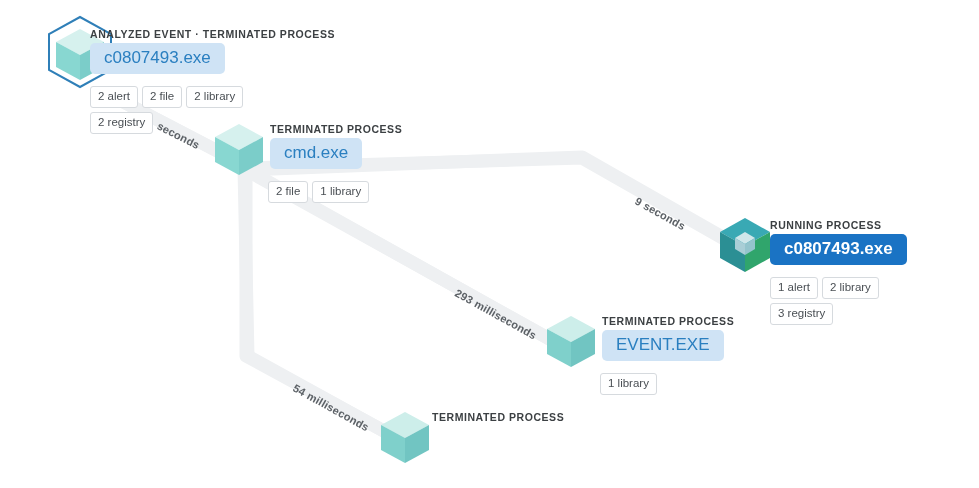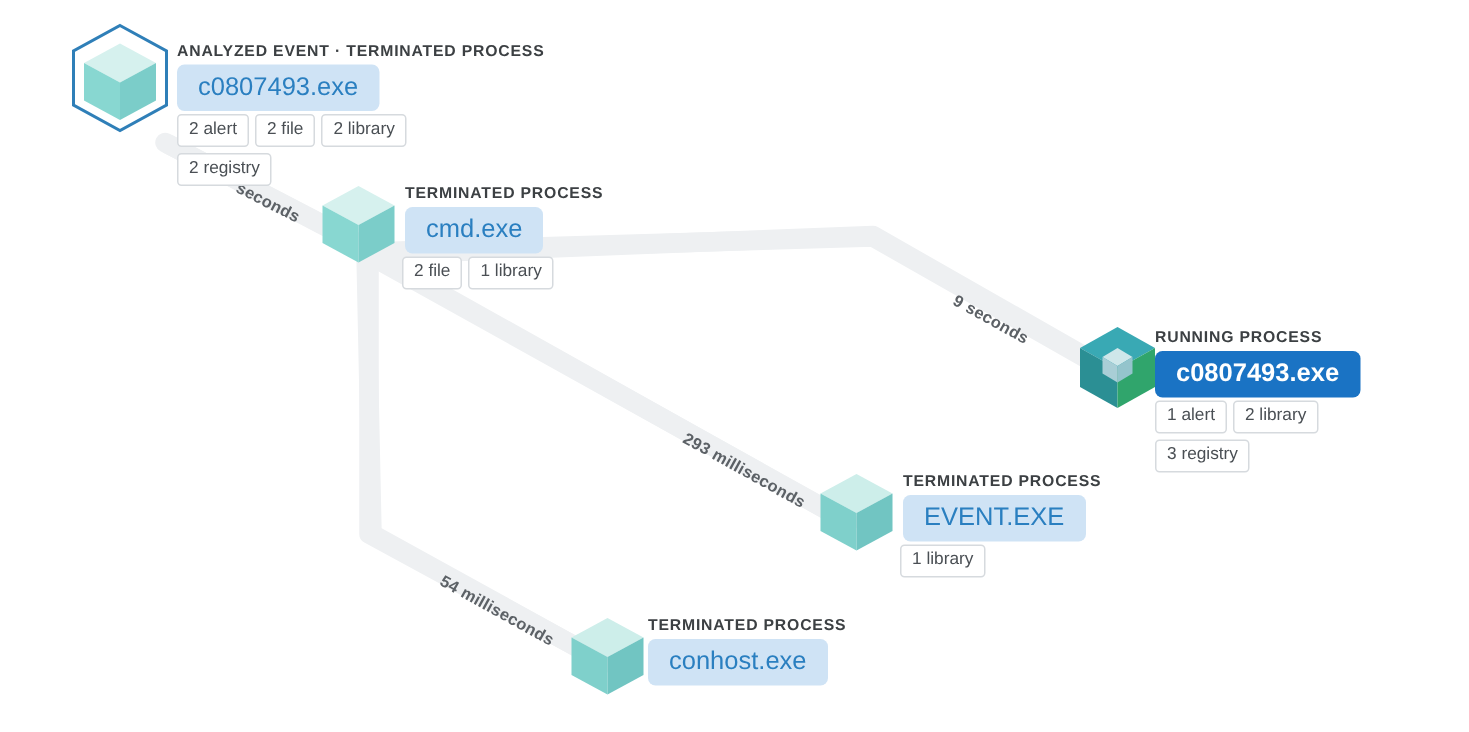--- a/index.html
+++ b/index.html
@@ -52,21 +52,21 @@
     white-space: nowrap;
     font-family: "Liberation Sans", sans-serif;
     text-align: right;
   }
   .node-label.primary {
     background: #1a73c4;
     color: #ffffff;
     font-weight: bold;
   }
   .chips {
-    margin-top: 2px;
+    margin-top: 12px;
     max-width: 175px;
     display: flex;
     flex-wrap: wrap;
     gap: 4px 4px;
   }
   .chip {
     display: inline-block;
     border: 1px solid #d6dade;
     background: #ffffff;
     color: #4a4f54;
@@ -125,21 +125,21 @@
 
   <div class="node" style="left:40px; top:12px;">
     <svg class="node-cube" width="80" height="80" viewBox="0 0 80 80">
 
       <polygon points="40,5 71,22 71,58 40,75 9,58 9,22" fill="none" stroke="#2f7fb8" stroke-width="2"></polygon>
 
       <polygon points="40,17 64,30 40,43 16,30" fill="#d6f1ee"></polygon>
       <polygon points="16,30 40,43 40,68 16,55" fill="#88d7d1"></polygon>
       <polygon points="64,30 40,43 40,68 64,55" fill="#7bcdc9"></polygon>
     </svg>
-    <div class="node-body" style="left:78px; top:16px;">
+    <div class="node-body" style="left:50px; top:16px;">
       <div class="node-kind">ANALYZED EVENT · TERMINATED PROCESS</div>
       <div class="node-label">c0807493.exe</div>
       <div class="chips">
         <span class="chip">2 alert</span>
         <span class="chip">2 file</span>
         <span class="chip">2 library</span>
         <span class="chip">2 registry</span>
       </div>
     </div>
   </div>
@@ -196,17 +196,16 @@
   </div>
 
   <div class="node" style="left:374px; top:406px;">
     <svg class="node-cube" width="62" height="62" viewBox="0 0 62 62">
       <polygon points="31,6 55,19 31,32 7,19" fill="#cdeeea"></polygon>
       <polygon points="7,19 31,32 31,57 7,44" fill="#7fd0cb"></polygon>
       <polygon points="55,19 31,32 31,57 55,44" fill="#71c5c2"></polygon>
     </svg>
     <div class="node-body" style="left:58px; top:5px;">
       <div class="node-kind">TERMINATED PROCESS</div>
-      <div class="node-label">conhost.exe</div>
     </div>
   </div>
 
 </div>
 
 </body></html>

